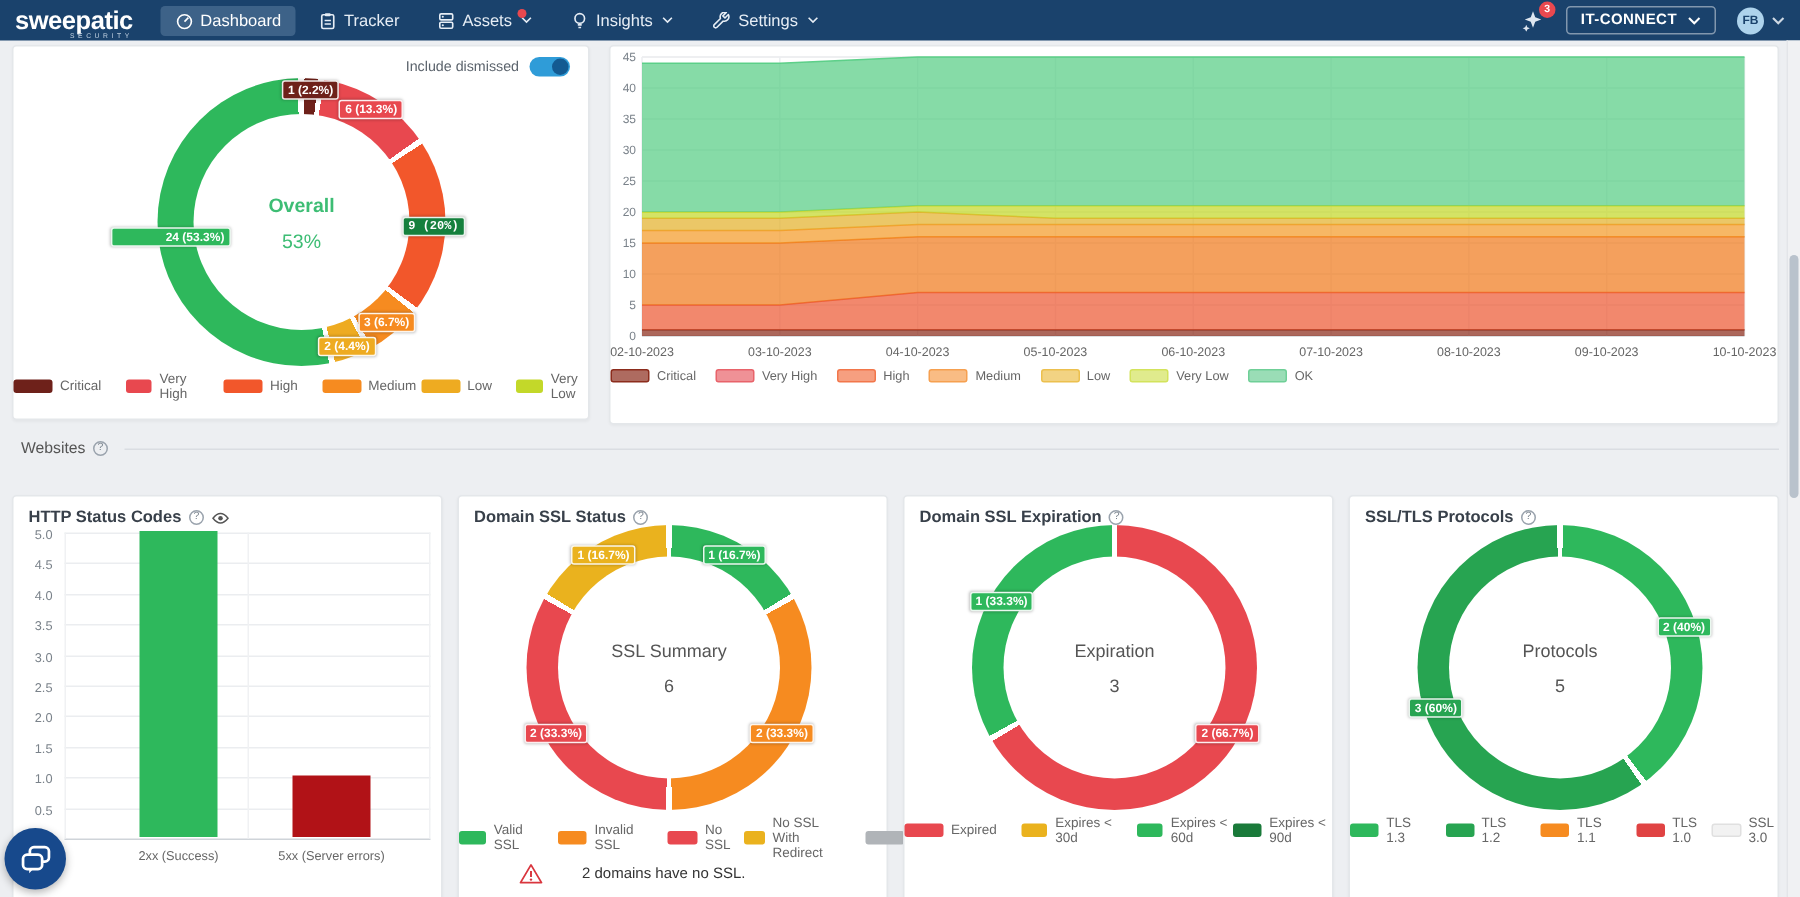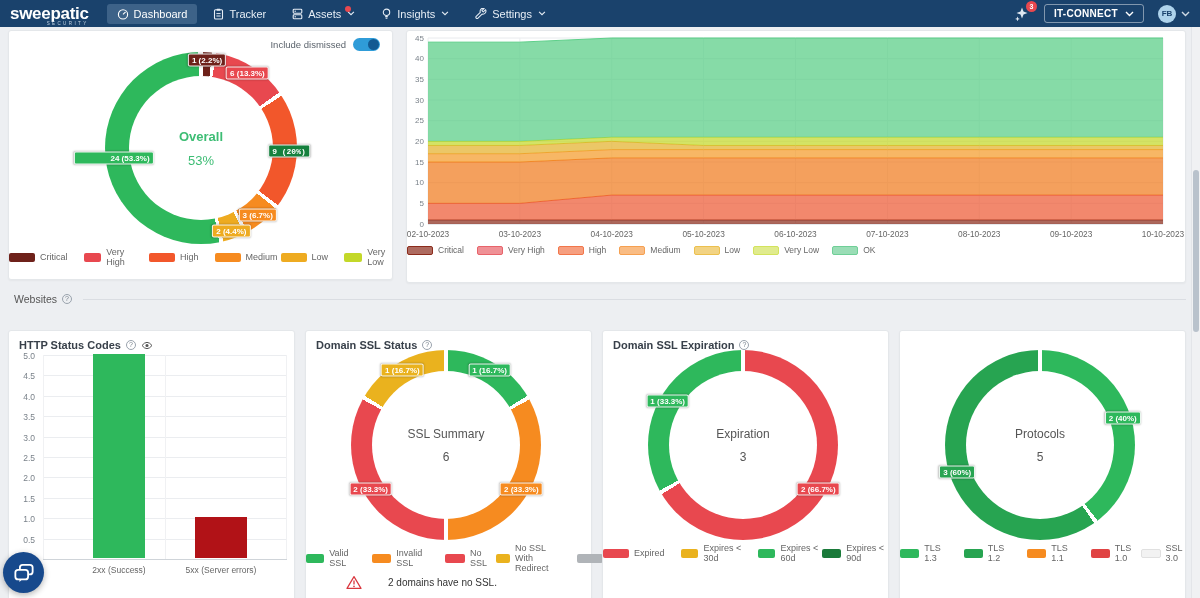--- a/index.html
+++ b/index.html
@@ -515,20 +515,24 @@
       <div class="legend-row">
         <span class="legend-item">
           <span class="sw" style="background: rgb(26, 122, 58);"></span>
           <span class="lbl">Expires &lt; 90d</span>
         </span>
       </div>
     </div>
 </section>
 
 <section class="card card-protocols">
+  <div class="card-title-row">
+    <span class="card-title">SSL/TLS Protocols</span>
+    <span class="q-icon">?</span>
+  </div>
   <div class="donut-wrap" style="left: 45px; top: 19px; width: 190px; height: 190px;">
       <div class="donut-ring" style="background: conic-gradient(rgb(255, 255, 255) 0deg, rgb(255, 255, 255) 1.2deg, rgb(46, 184, 92) 1.2deg, rgb(46, 184, 92) 142.8deg, rgb(255, 255, 255) 142.8deg, rgb(255, 255, 255) 145.2deg, rgb(39, 164, 81) 145.2deg, rgb(39, 164, 81) 358.8deg, rgb(255, 255, 255) 358.8deg, rgb(255, 255, 255) 360deg);"></div>
       <div class="donut-hole" style="inset: 21px;"></div>
       <div class="donut-center">
         <span class="dc-title">Protocols</span>
         <span class="dc-value">5</span>
       </div>
       <span class="chip" style="background: rgb(46, 184, 92); left: 177.742px; top: 68.1155px;">2 (40%)</span>
       <span class="chip" style="background: rgb(39, 164, 81); left: 12.2581px; top: 121.884px;">3 (60%)</span>
     </div>

